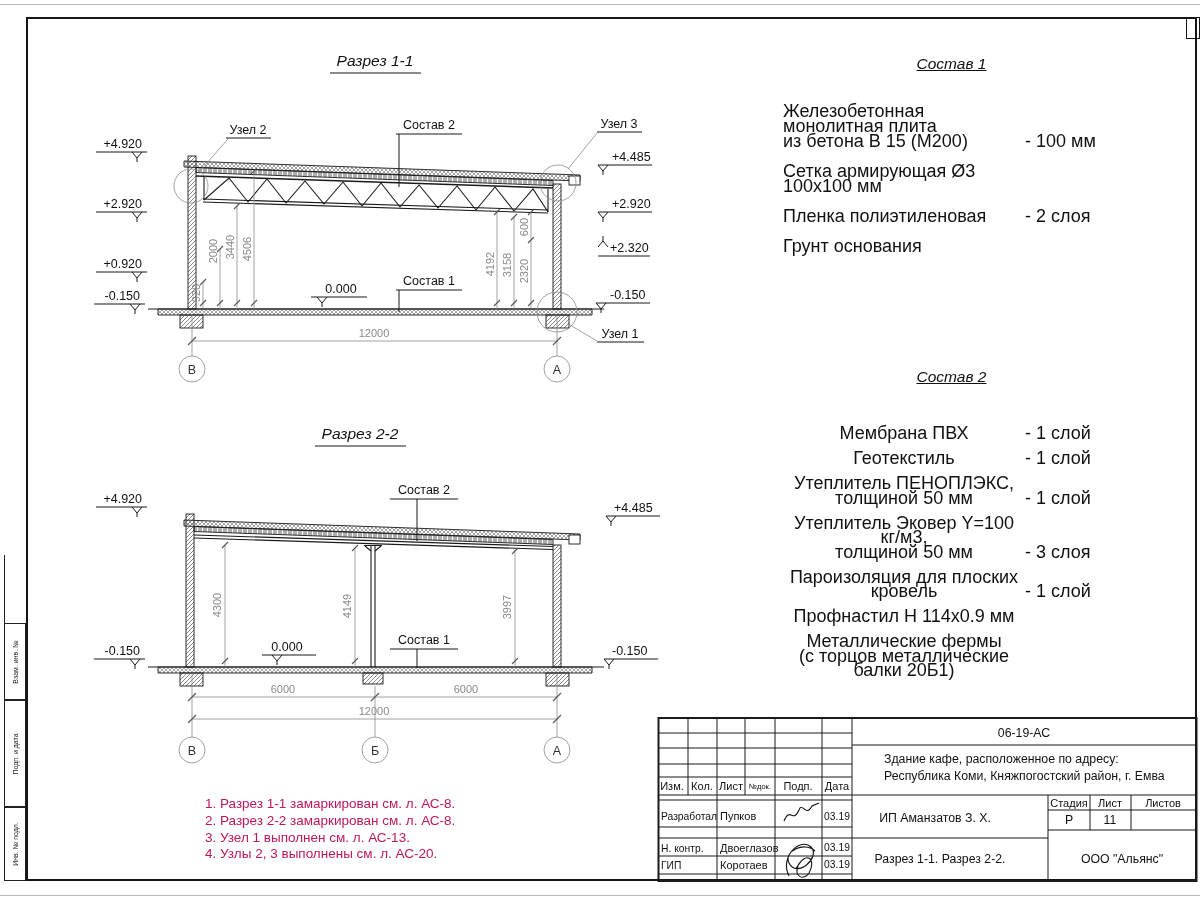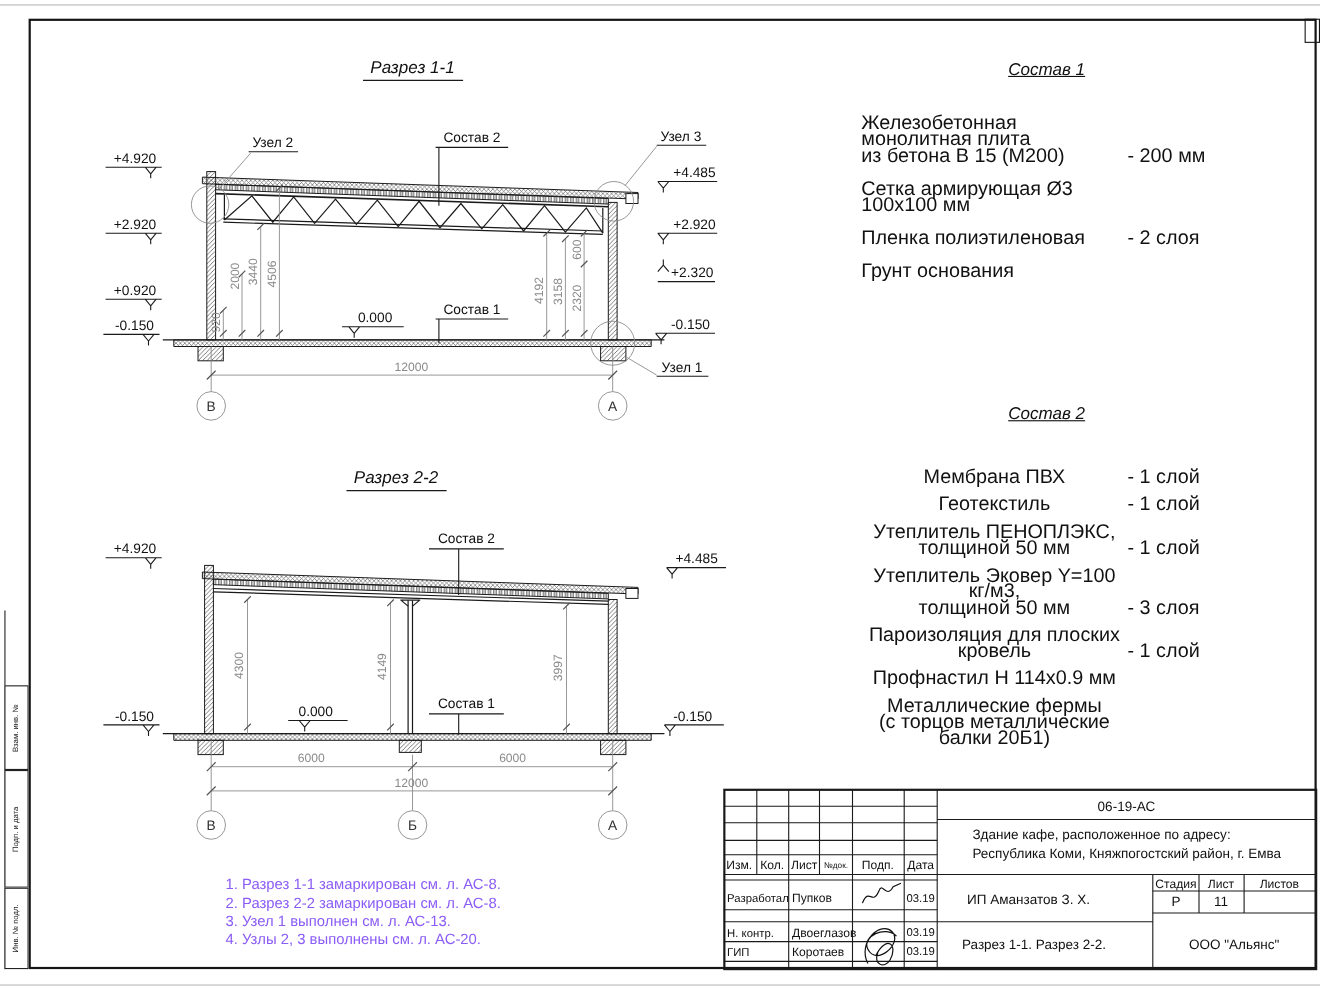--- a/index.html
+++ b/index.html
@@ -32,21 +32,21 @@
   .ptitle { text-align:center; font-size:15.5px; font-style:italic;
             text-decoration:underline; }
   .items1 { margin-top:31px; }
   .items2 { margin-top:40px; }
   .item { display:flex; font-size:18px; }
   .items1 .item { line-height:15px; margin-bottom:15px; }
   .items2 .item { line-height:14.5px; margin-bottom:10.5px;text-align:center; }
   .iname { width:242px; white-space:pre-line; }
   .ival  { align-self:flex-end; }
   .notes { position:absolute; left:205px; top:796px; font-size:13.5px;
-           line-height:16.8px; color:#8b5cf6; }
+           line-height:16.8px; color:#be185d; }
   .t8  { font-size:7.5px; fill:#111; }
   .t10 { font-size:10.3px; fill:#111; }
   .t11 { font-size:11px;  fill:#111; }
   .t12 { font-size:12.3px; fill:#111; }
   .tbl { stroke:#1a1a1a; stroke-width:1; }
   .tbf { stroke:#1a1a1a; stroke-width:2; fill:none; }
   .sig { stroke:#111; stroke-width:1.1; fill:none; }
 </style>
 </head>
 <body>
@@ -242,21 +242,21 @@
       <text class="ax" x="557" y="754.5" text-anchor="middle">А</text>
     </g>
   </svg>
 
   <div class="panel" style="left:783px;top:55px;">
     <div class="ptitle">Состав 1</div>
     <div class="items1">
       <div class="item">
         <div class="iname">Железобетонная  монолитная плита
 из бетона В 15 (М200)</div>
-        <div class="ival">- 200 мм</div>
+        <div class="ival">- 100 мм</div>
       </div>
       <div class="item">
         <div class="iname">Сетка армирующая Ø3 100х100 мм</div>
         <div class="ival"></div>
       </div>
       <div class="item">
         <div class="iname">Пленка полиэтиленовая</div>
         <div class="ival">-  2 слоя</div>
       </div>
       <div class="item">

